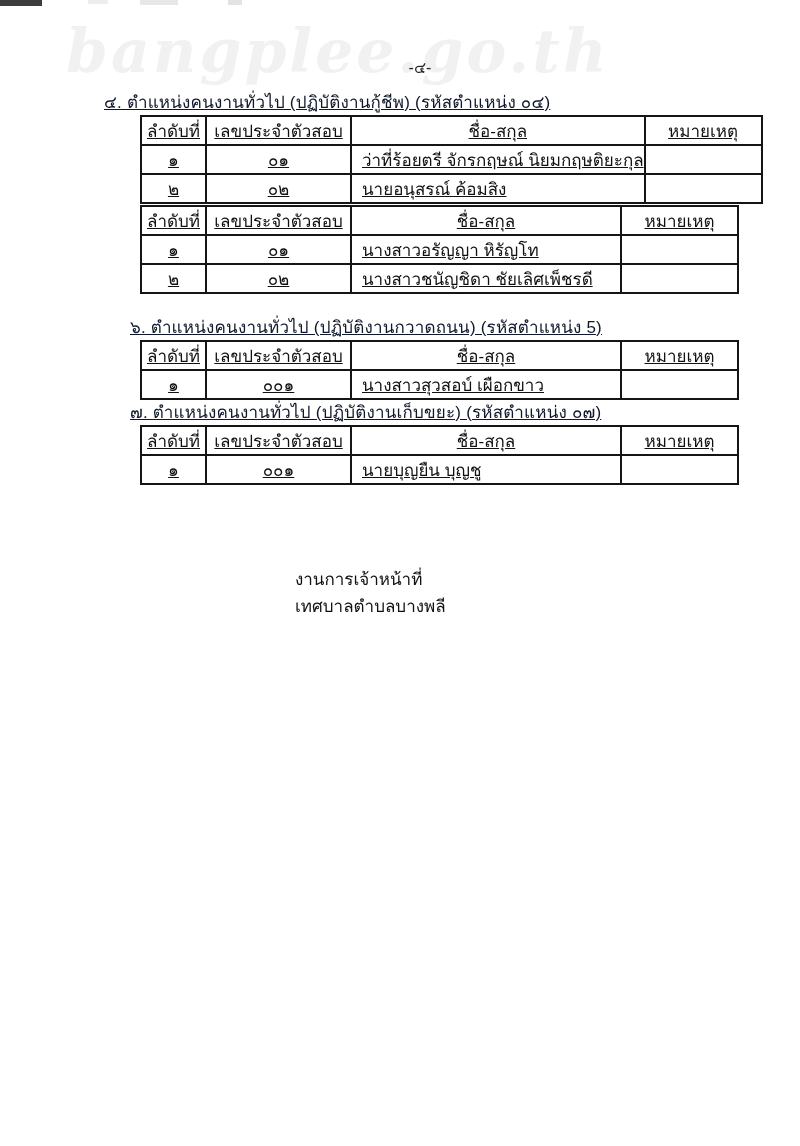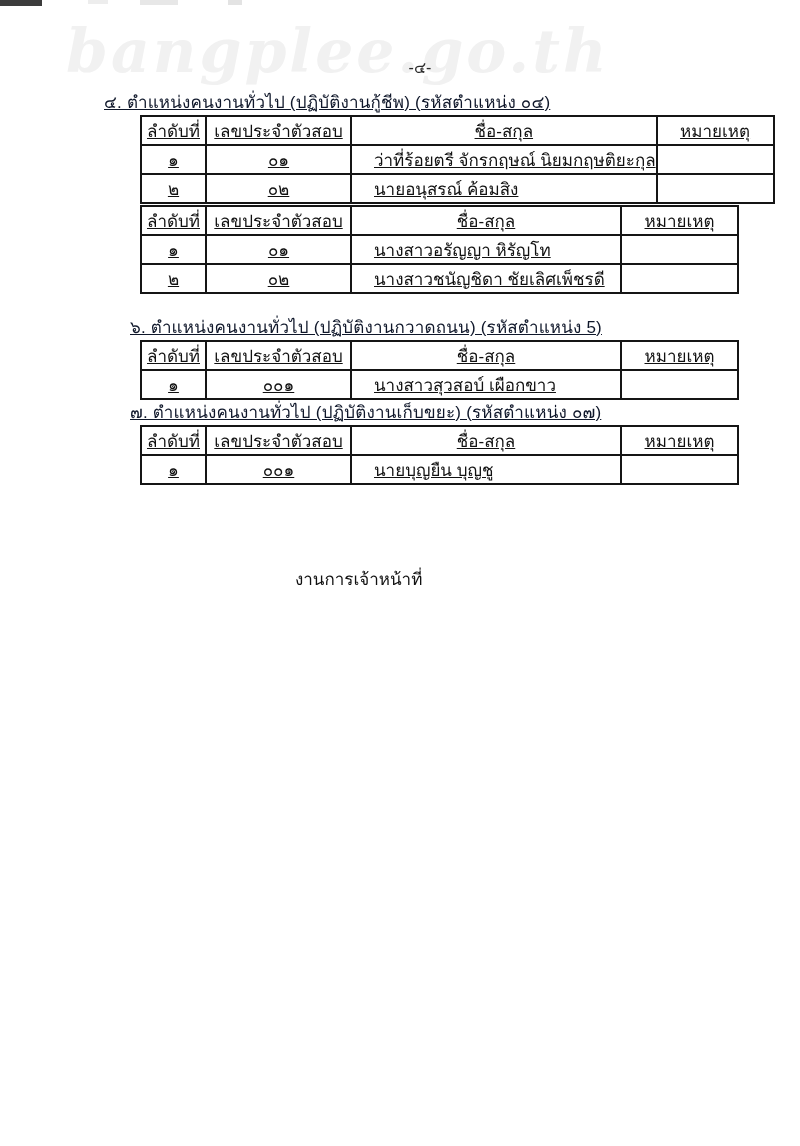--- a/index.html
+++ b/index.html
@@ -37,21 +37,21 @@
     border-collapse:collapse;margin-left:140px;margin-top:2px;
     table-layout:fixed;
   }
   col.c1{width:65px;} col.c2{width:145px;} col.c3{width:270px;} col.c4{width:117px;}
   th,td{
     border:2px solid #151515;font-size:17px;text-align:center;
     padding:0;color:#111;overflow:hidden;white-space:nowrap;text-decoration:underline;
   }
   th{height:25px;font-weight:normal;}
   td{height:26px;}
-  td.name{text-align:left;padding-left:22px;}
+  td.name{text-align:left;padding-left:10px;}
 
   .footer{
     position:absolute;top:566px;left:295px;width:400px;
     text-align:left;font-size:17px;line-height:27px;color:#111;
   }
 </style>
 </head>
 <body>
 
 <div class="scan-mark m1"></div>
@@ -180,13 +180,14 @@
         <td>๐๐๑</td>
         <td class="name">นายบุญยืน บุญชู</td>
         <td></td>
       </tr>
     </tbody>
   </table>
 </div>
 
 <div class="footer">
   <div>งานการเจ้าหน้าที่</div>
+  <div>เทศบาลตำบลบางพลี</div>
 </div>
 
 </body></html>

